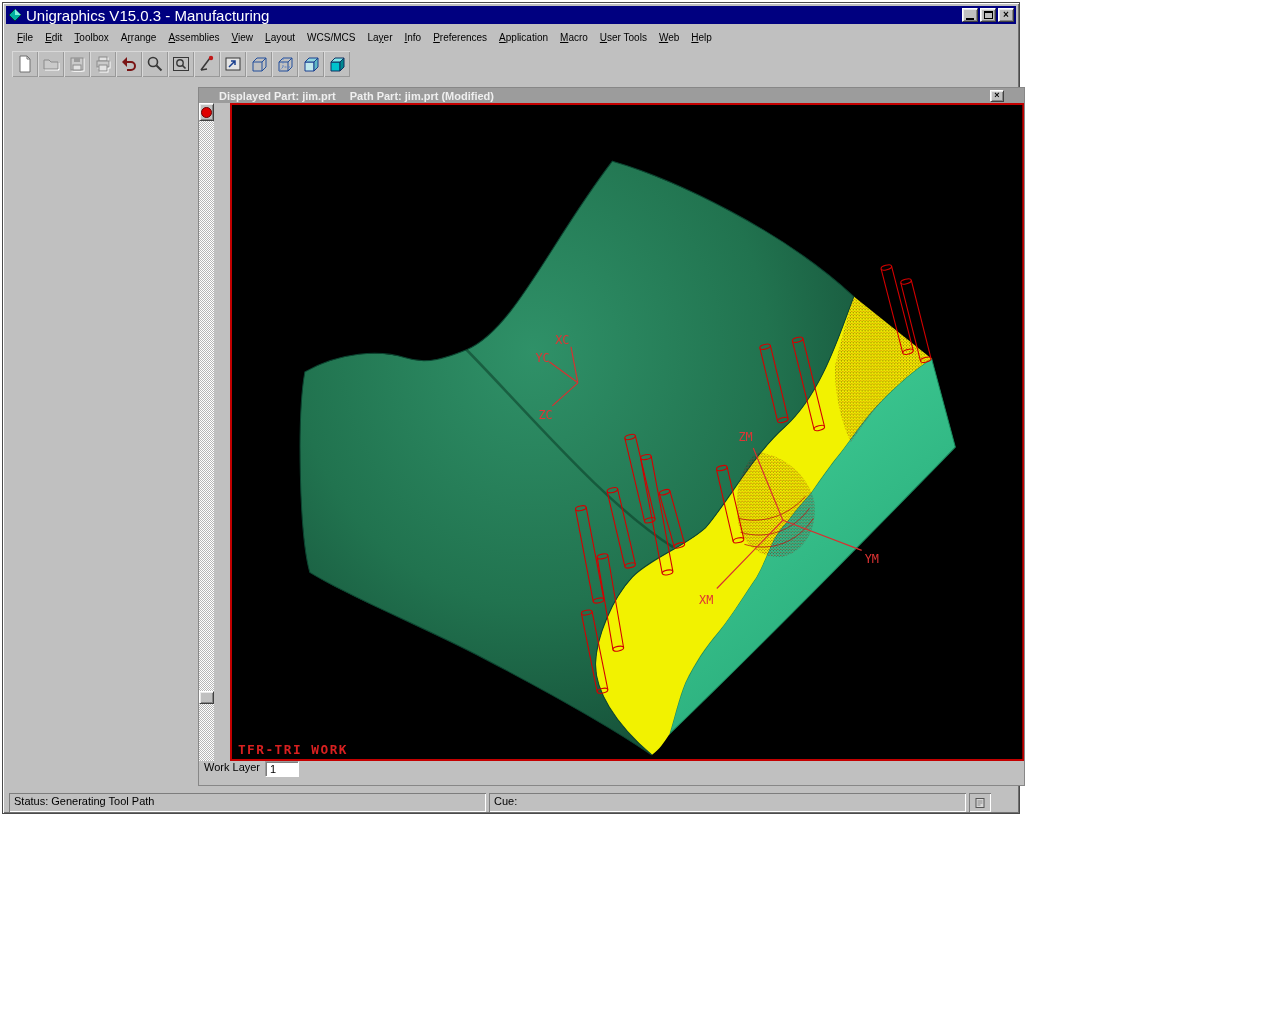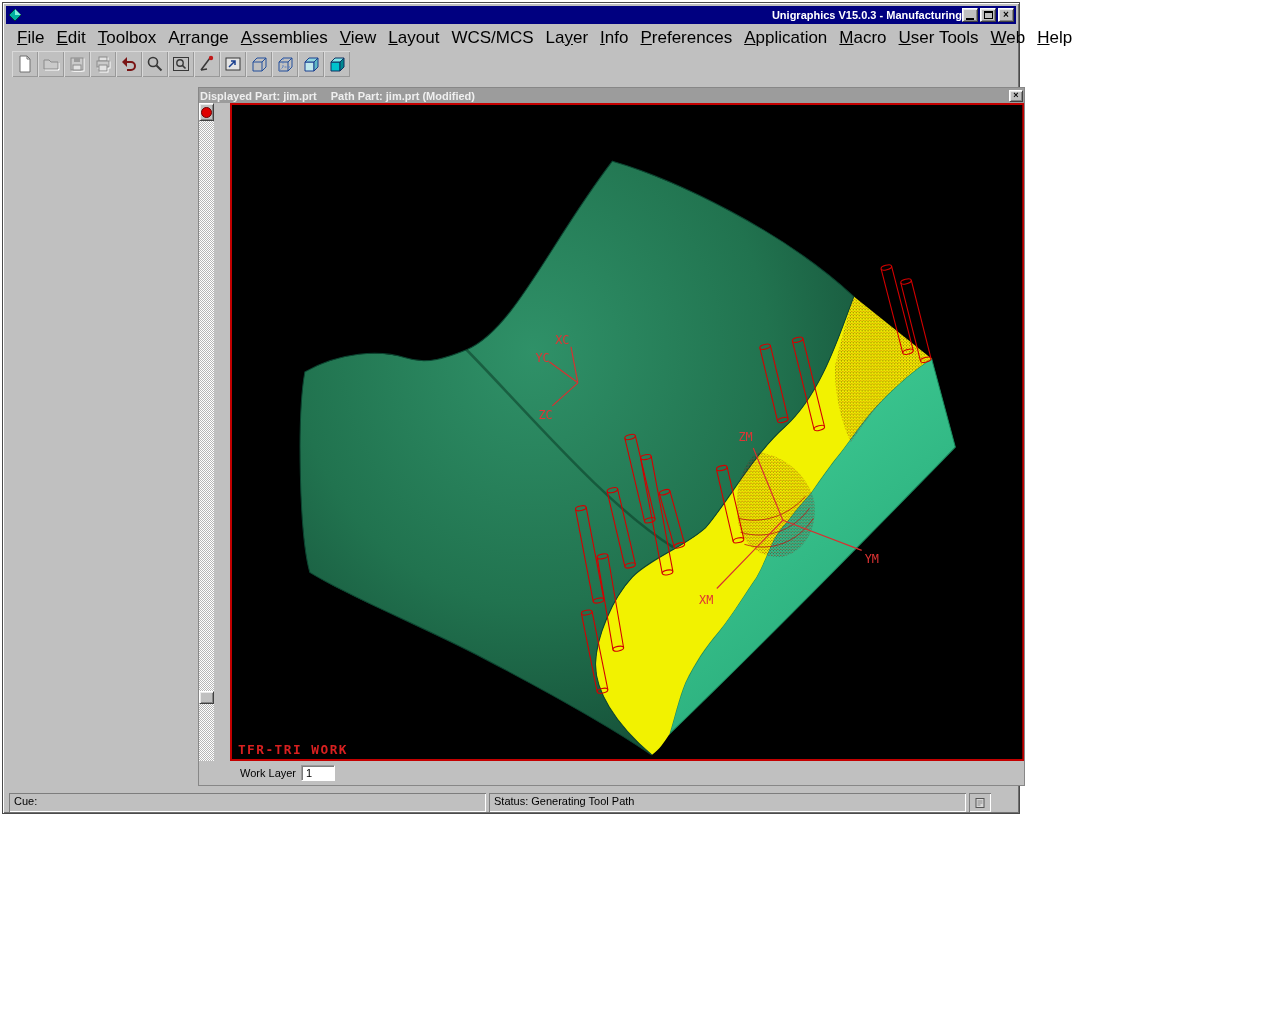--- a/index.html
+++ b/index.html
@@ -20,32 +20,32 @@
   .app-window {
     position: absolute; left: 2px; top: 2px; width: 1018px; height: 812px;
     background: #c0c0c0; border: 1px solid #4a4a4a;
     box-shadow: inset 1px 1px 0 #ffffff, inset -1px -1px 0 #707070;
   }
   
   .titlebar {
     position: absolute; left: 3px; top: 3px; right: 3px; height: 18px;
     background: #000080; display: flex; align-items: center; padding: 0 2px;
   }
-  .title-text { color: #fff; font-size: 11px; font-weight: bold; margin-left: 4px; flex: 1;
-    white-space: nowrap; overflow: hidden; text-align: right; }
+  .title-text { color: #fff; font-size: 15px; font-weight: normal; margin-left: 4px; flex: 1;
+    white-space: nowrap; overflow: hidden; }
   .app-icon { width: 14px; height: 14px; display: inline-block; }
   .win-controls { display: flex; gap: 2px; }
   .wbtn { width: 16px; height: 14px; display: flex; align-items: center; justify-content: center; padding: 0; }
   .g-min { display: block; width: 8px; height: 2px; background: #000; margin-top: 7px; }
   .g-max { display: block; width: 9px; height: 8px; border: 1px solid #000; border-top-width: 2px; }
   .g-x { font: bold 10px/10px "Liberation Sans", sans-serif; color: #000; }
   
   .menubar {
     position: absolute; top: 25px; left: 8px; right: 8px; height: 19px;
-    display: flex; align-items: center; font-size: 17px; color: #000;
+    display: flex; align-items: center; font-size: 10px; color: #000;
   }
   .menu-item { padding: 2px 6px; white-space: nowrap; cursor: default; }
   
   .toolbar {
     position: absolute; top: 47px; left: 9px; height: 28px;
     display: flex; align-items: center;
   }
   .tbtn {
     width: 26px; height: 26px; display: flex; align-items: center; justify-content: center;
     background: #c0c0c0; border: none; padding: 0;
@@ -53,39 +53,39 @@
   }
   .tbtn svg { width: 20px; height: 20px; }
   .dis { filter: drop-shadow(1px 1px 0 #ffffff); }
   
   .gfx-window {
     position: absolute; left: 195px; top: 84px; width: 827px; height: 699px;
     background: #c0c0c0; border: 1px solid #878787;
   }
   .gfx-titlebar {
     height: 15px; background: #9c9c9c; display: flex; align-items: center;
-    gap: 14px; padding: 0 1px; color: #efefef; font-weight: bold; font-size: 11px;
+    gap: 14px; padding: 0 20px; color: #efefef; font-weight: bold; font-size: 11px;
     white-space: nowrap;
   }
   .gfx-close {
     margin-left: auto; width: 14px; height: 12px; display: flex; align-items: center;
     justify-content: center; padding: 0; font: bold 9px/9px "Liberation Sans", sans-serif;
   }
   .gfx-body { display: flex; height: 658px; gap: 16px; }
   .gfx-leftstrip { width: 15px; display: flex; flex-direction: column; background: #c0c0c0; }
   .stop-btn { height: 18px; display: flex; align-items: center; justify-content: center; padding: 0; }
   .red-dot { width: 11px; height: 11px; border-radius: 50%; background: #e00000; border: 1px solid #6a0000; }
   .track {
     flex: 1; position: relative; background-color: #cfcfcf;
     background: repeating-conic-gradient(#ffffff 0% 25%, #b6b6b6 0% 50%) 0 0 / 2px 2px;
   }
   .thumb { position: absolute; left: 0; top: 89%; width: 15px; height: 13px; }
   .gfx-canvas { width: 810px; height: 658px; background: #000; position: relative; }
   .gfx-canvas svg { position: absolute; inset: 0; width: 100%; height: 100%; }
-  .gfx-footer { height: 24px; display: flex; align-items: center; gap: 5px; padding-left: 5px; font-size: 11px; margin-left: 36px; }
+  .gfx-footer { height: 24px; display: flex; gap: 5px; padding-left: 5px; font-size: 11px; }
   .wl-input {
     width: 34px; height: 16px; background: #fff; font-size: 11px; line-height: 14px;
     padding-left: 4px; box-shadow: inset 1px 1px 0 #7d7d7d, inset -1px -1px 0 #ffffff;
     border: 1px solid #9a9a9a; border-right-color: #fff; border-bottom-color: #fff;
   }
   
   .statusbar {
     position: absolute; left: 6px; right: 6px; top: 790px; height: 19px;
     display: flex; gap: 3px; align-items: stretch;
   }
@@ -342,25 +342,25 @@
         </svg>
       </div>
     </div>
     <div class="gfx-footer">
       <span>Work Layer</span>
       <span class="wl-input">1</span>
     </div>
   </div>
 
   <div class="statusbar">
+    <div class="status-field sunken f-status">
+      <span>Status: Generating Tool Path</span>
+    </div>
     <div class="status-field sunken f-cue">
       <span>Cue:</span>
-    </div>
-    <div class="status-field sunken f-status">
-      <span>Status: Generating Tool Path</span>
     </div>
     <div class="sunken f-mini">
       <svg width="12" height="12" viewBox="0 0 12 12">
         <rect x="2" y="1.5" width="8" height="9" fill="#d8d8d8" stroke="#555"></rect>
         <path d="M3.5 4 h5 M3.5 6 h5 M3.5 8 h3" stroke="#777" stroke-width="0.8"></path>
       </svg>
     </div>
   </div>
 
 </div>

